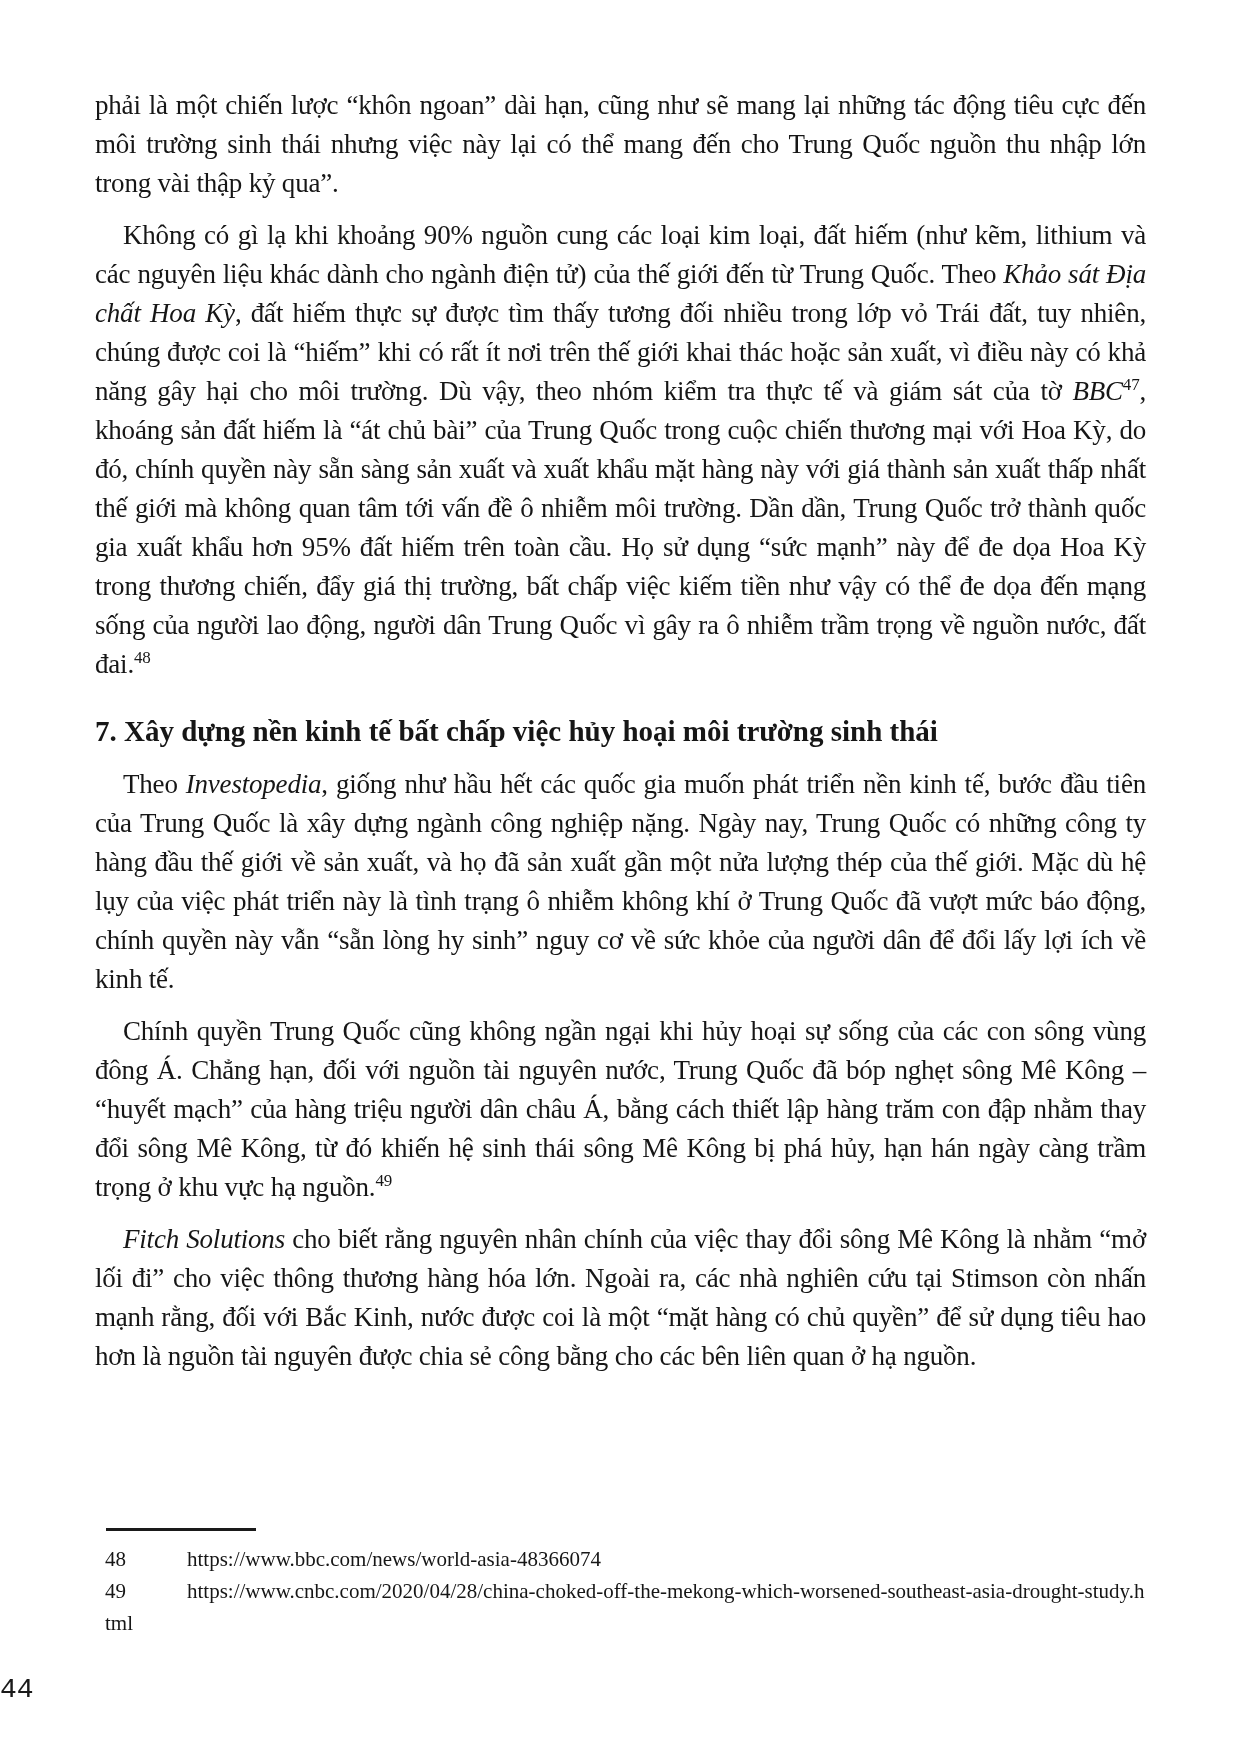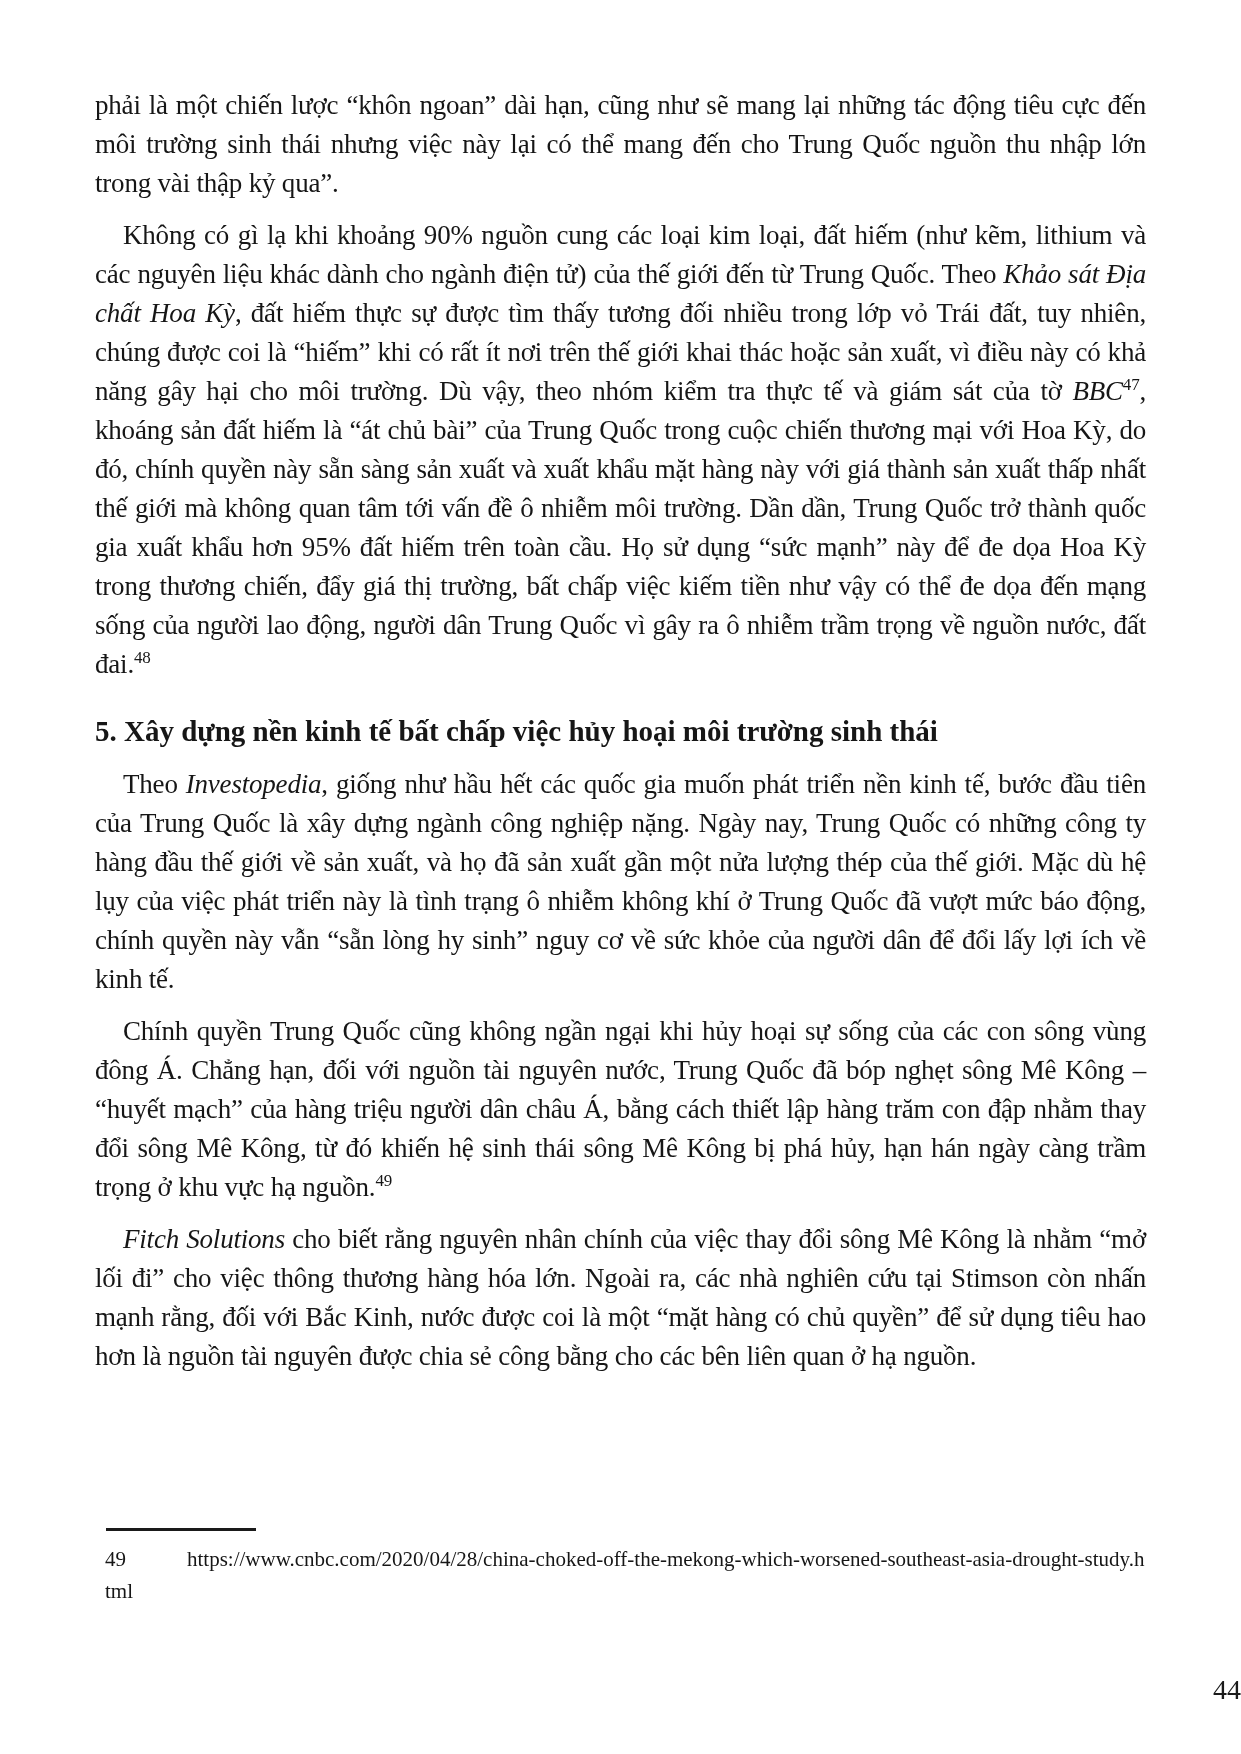--- a/index.html
+++ b/index.html
@@ -73,42 +73,43 @@
   .footnote .fn-num {
     display: inline-block;
     width: 82px;
     word-break: normal;
   }
   .page-number {
     position: absolute;
     top: 1674px;
     left: 0;
     width: 100%;
-    text-align: right;
-    font-family: Liberation Serif, serif;
+    text-align: left;
+    font-family: Liberation Mono, monospace;
     font-size: 28px;
     color: #1a1a1a;
   }
 </style>
 </head>
 <body>
 
 <div class="page">
 
   <div class="content" id="content-root">
       <p class="body-para"><span>phải là một chiến lược “khôn ngoan” dài hạn, cũng như sẽ mang lại những tác động tiêu cực đến môi trường sinh thái nhưng việc này lại có thể mang đến cho Trung Quốc nguồn thu nhập lớn trong vài thập kỷ qua”.</span></p>
       <p class="body-para indent"><span>Không có gì lạ khi khoảng 90% nguồn cung các loại kim loại, đất hiếm (như kẽm, lithium và các nguyên liệu khác dành cho ngành điện tử) của thế giới đến từ Trung Quốc. Theo </span><em>Khảo sát Địa chất Hoa Kỳ</em><span>, đất hiếm thực sự được tìm thấy tương đối nhiều trong lớp vỏ Trái đất, tuy nhiên, chúng được coi là “hiếm” khi có rất ít nơi trên thế giới khai thác hoặc sản xuất, vì điều này có khả năng gây hại cho môi trường. Dù vậy, theo nhóm kiểm tra thực tế và giám sát của tờ </span><em>BBC</em><sup class="fn-ref">47</sup><span>, khoáng sản đất hiếm là “át chủ bài” của Trung Quốc trong cuộc chiến thương mại với Hoa Kỳ, do đó, chính quyền này sẵn sàng sản xuất và xuất khẩu mặt hàng này với giá thành sản xuất thấp nhất thế giới mà không quan tâm tới vấn đề ô nhiễm môi trường. Dần dần, Trung Quốc trở thành quốc gia xuất khẩu hơn 95% đất hiếm trên toàn cầu. Họ sử dụng “sức mạnh” này để đe dọa Hoa Kỳ trong thương chiến, đẩy giá thị trường, bất chấp việc kiếm tiền như vậy có thể đe dọa đến mạng sống của người lao động, người dân Trung Quốc vì gây ra ô nhiễm trầm trọng về nguồn nước, đất đai.</span><sup class="fn-ref">48</sup></p>
-      <h2 class="section-heading"><span>5. Xây dựng nền kinh tế bất chấp việc hủy hoại môi trường sinh thái</span></h2>
+      <h2 class="section-heading"><span>7. Xây dựng nền kinh tế bất chấp việc hủy hoại môi trường sinh thái</span></h2>
       <p class="body-para indent"><span>Theo </span><em>Investopedia</em><span>, giống như hầu hết các quốc gia muốn phát triển nền kinh tế, bước đầu tiên của Trung Quốc là xây dựng ngành công nghiệp nặng. Ngày nay, Trung Quốc có những công ty hàng đầu thế giới về sản xuất, và họ đã sản xuất gần một nửa lượng thép của thế giới. Mặc dù hệ lụy của việc phát triển này là tình trạng ô nhiễm không khí ở Trung Quốc đã vượt mức báo động, chính quyền này vẫn “sẵn lòng hy sinh” nguy cơ về sức khỏe của người dân để đổi lấy lợi ích về kinh tế.</span></p>
       <p class="body-para indent"><span>Chính quyền Trung Quốc cũng không ngần ngại khi hủy hoại sự sống của các con sông vùng đông Á. Chẳng hạn, đối với nguồn tài nguyên nước, Trung Quốc đã bóp nghẹt sông Mê Kông – “huyết mạch” của hàng triệu người dân châu Á, bằng cách thiết lập hàng trăm con đập nhằm thay đổi sông Mê Kông, từ đó khiến hệ sinh thái sông Mê Kông bị phá hủy, hạn hán ngày càng trầm trọng ở khu vực hạ nguồn.</span><sup class="fn-ref">49</sup></p>
       <p class="body-para indent"><em>Fitch Solutions</em><span> cho biết rằng nguyên nhân chính của việc thay đổi sông Mê Kông là nhằm “mở lối đi” cho việc thông thương hàng hóa lớn. Ngoài ra, các nhà nghiên cứu tại Stimson còn nhấn mạnh rằng, đối với Bắc Kinh, nước được coi là một “mặt hàng có chủ quyền” để sử dụng tiêu hao hơn là nguồn tài nguyên được chia sẻ công bằng cho các bên liên quan ở hạ nguồn.</span></p>
     </div>
 
   <div class="footnotes">
     <div class="fn-rule"></div>
     <div id="footnote-list">
+        <div class="footnote"><span class="fn-num">48</span><span class="fn-url">https://www.bbc.com/news/world-asia-48366074</span></div>
         <div class="footnote"><span class="fn-num">49</span><span class="fn-url">https://www.cnbc.com/2020/04/28/china-choked-off-the-mekong-which-worsened-southeast-asia-drought-study.html</span></div>
       </div>
   </div>
 
   <div class="page-number">44</div>
 
 </div>
 
 </body></html>

